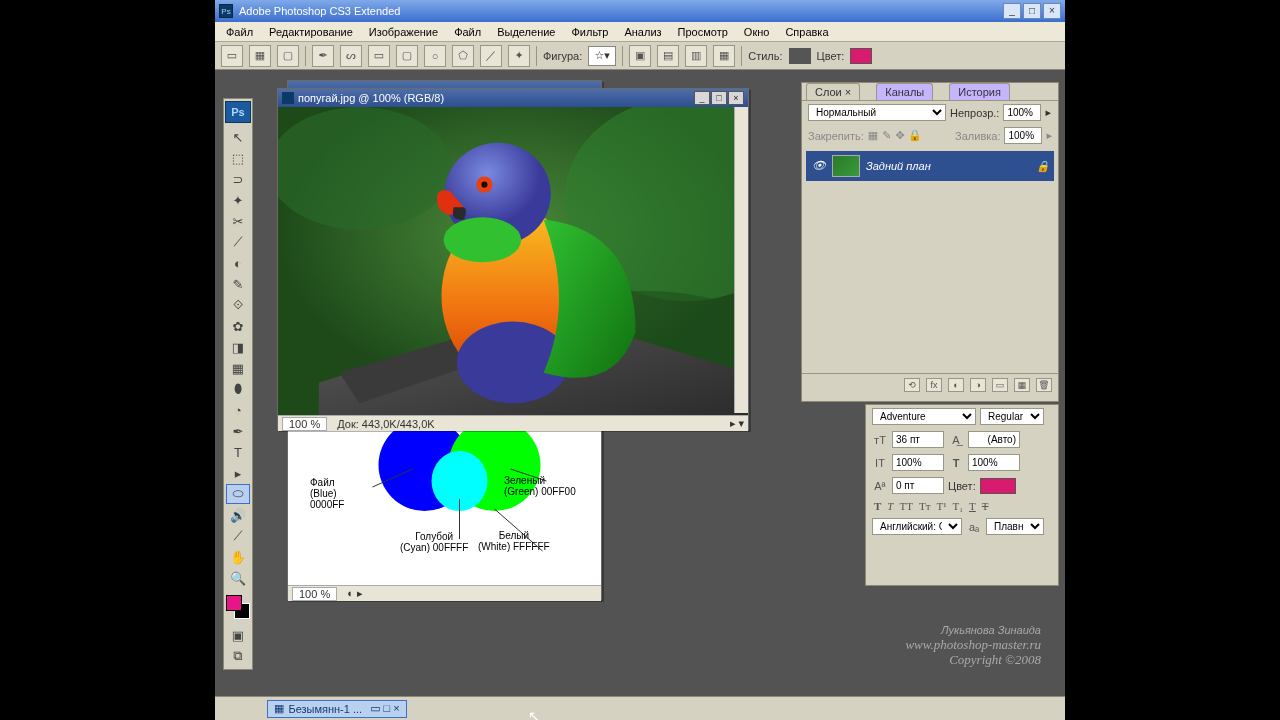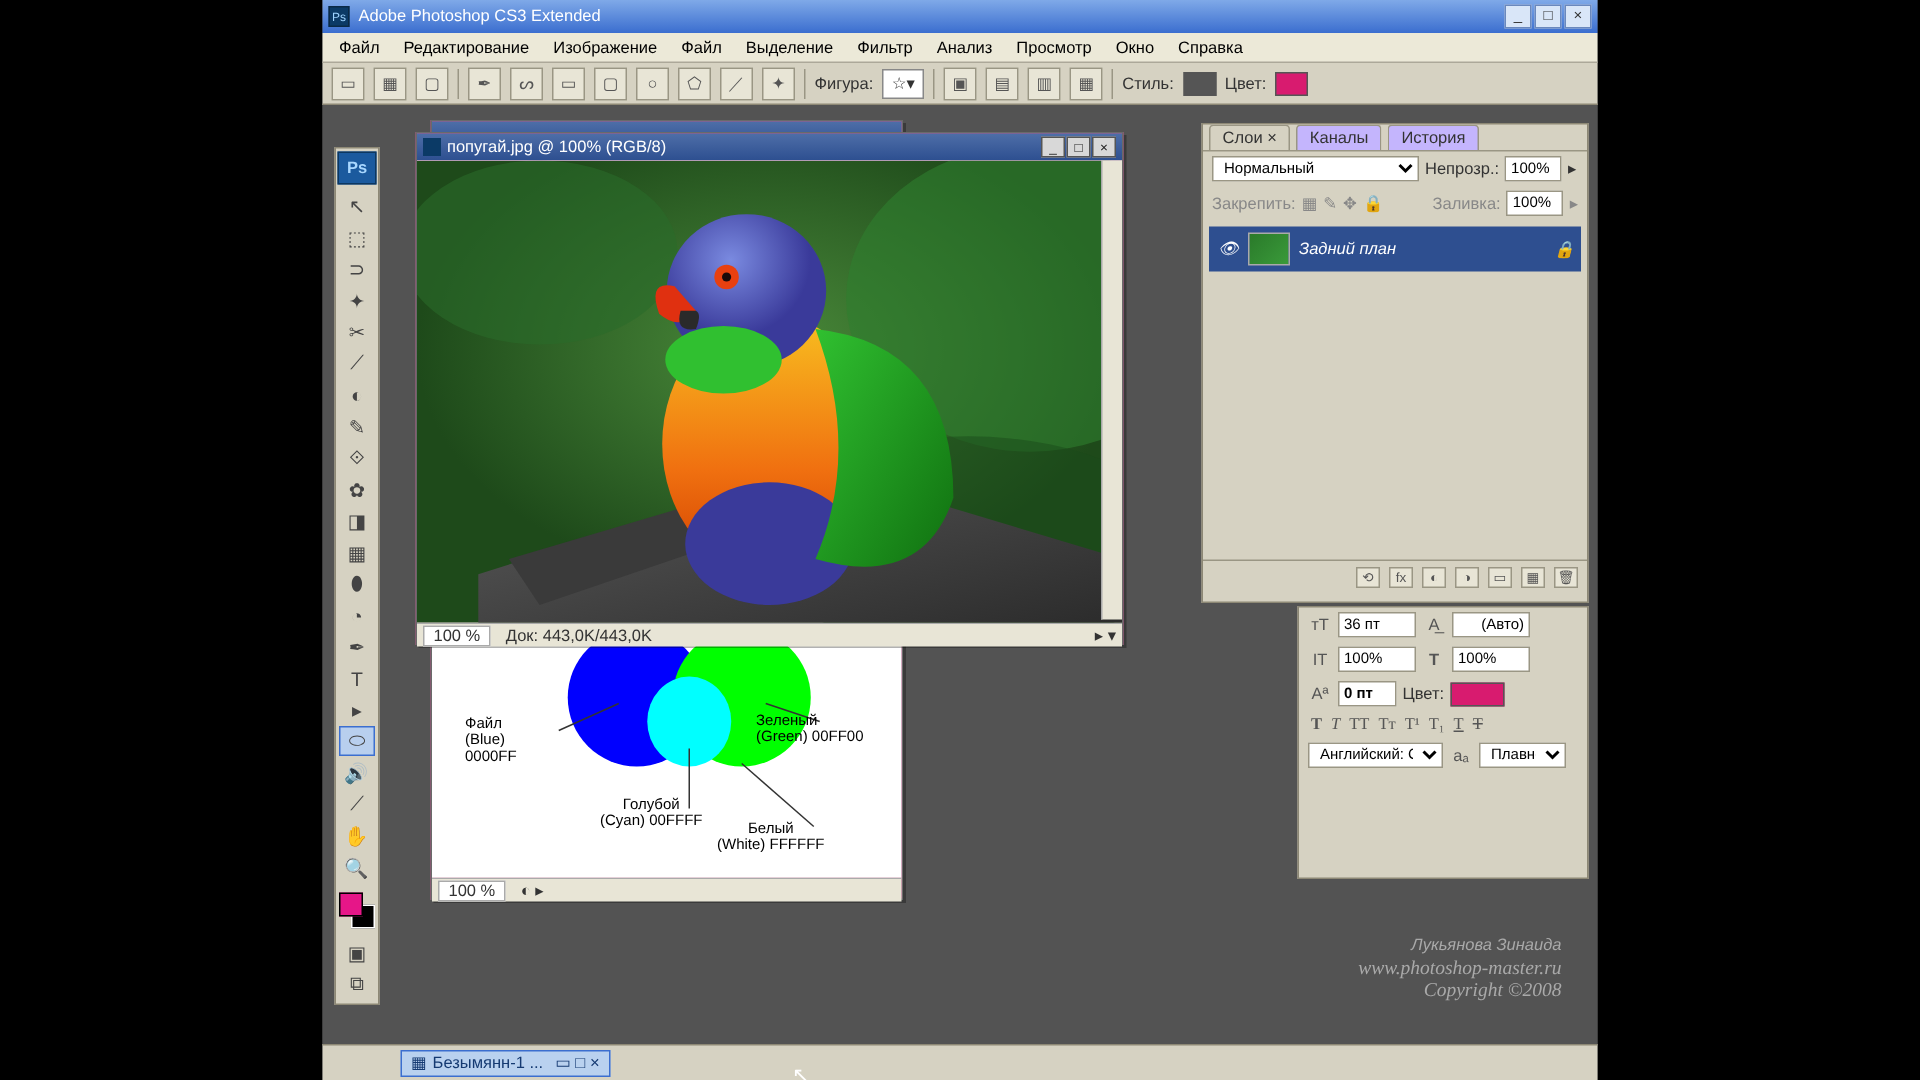--- a/index.html
+++ b/index.html
@@ -36,21 +36,21 @@
 .docwin .dt .ctl{margin-left:auto;display:flex;gap:1px}
 .docwin .dt .ctl div{width:16px;height:14px;background:#d8d8d8;border:1px solid #555;display:flex;align-items:center;justify-content:center;font-size:9px;color:#222}
 .docwin .canvas{background:#fff;position:relative;overflow:hidden}
 .docwin .status{height:16px;background:#e8e5d6;border-top:1px solid #aaa;display:flex;align-items:center;font-size:10px;color:#333;padding:0 4px;gap:10px}
 .docwin .status .zoom{border:1px solid #aaa;background:#fff;padding:0 6px}
 .scrollbar-v{position:absolute;right:0;top:18px;bottom:16px;width:14px;background:#e8e5d6;border-left:1px solid #aaa}
 
 .parrot-bg{position:absolute;inset:0}
 
 .panel{position:absolute;background:#d6d2c2;border:1px solid #8d8875;color:#333}
-.panel .tabs{display:flex;height:18px;align-items:flex-end;border-bottom:1px solid #9a9684;padding:0 4px;gap:4px}
+.panel .tabs{display:flex;height:18px;align-items:flex-end;border-bottom:1px solid #9a9684;padding:0 4px;gap:16px}
 .panel .tab{padding:2px 8px;background:#c4b5fd;border:1px solid #9a9684;border-bottom:none;font-size:11px;border-radius:3px 3px 0 0}
 .panel .tab.active{background:#d6d2c2}
 .panel .row{display:flex;align-items:center;padding:3px 6px;gap:4px;font-size:10px}
 .panel select,.panel input{height:17px;border:1px solid #9a9684;background:#fff;font-size:10px;padding:0 3px}
 .layer{display:flex;align-items:center;background:#2e4f90;color:#fff;height:30px;margin:4px;padding:0 6px;gap:6px;font-style:italic;font-size:11px}
 .layer .eye{width:14px;height:14px;color:#fff}
 .layer .thumb{width:28px;height:22px;background:linear-gradient(135deg,#2a7a2a,#3a9a3a);border:1px solid #aaa}
 .layer .lock{margin-left:auto;width:12px;height:12px}
 .panel .footer-icons{display:flex;gap:6px;justify-content:flex-end;padding:4px 6px;border-top:1px solid #9a9684}
 .panel .footer-icons div{width:16px;height:14px;border:1px solid #9a9684;background:#e8e5d6;font-size:9px;display:flex;align-items:center;justify-content:center;color:#555}
@@ -169,21 +169,21 @@
           <line x1="165" y1="400" x2="165" y2="440" stroke="#333"></line>
           <line x1="200" y1="410" x2="248" y2="452" stroke="#333"></line>
         </svg>
         <div style="position:absolute;left:22px;top:378px;font-size:10px;white-space:pre">Файл
 (Blue)
 0000FF</div>
         <div style="position:absolute;left:216px;top:376px;font-size:10px;white-space:pre">Зеленый
 (Green) 00FF00</div>
         <div style="position:absolute;left:112px;top:432px;font-size:10px;white-space:pre;text-align:center">Голубой
 (Cyan) 00FFFF</div>
-        <div style="position:absolute;left:190px;top:448px;font-size:10px;white-space:pre;text-align:center">Белый
+        <div style="position:absolute;left:190px;top:431px;font-size:10px;white-space:pre;text-align:center">Белый
 (White) FFFFFF</div>
       </div>
       <div class="status">
         <span class="zoom">100 %</span>
         <span>◐ ▸</span>
       </div>
     </div>
 
     <div class="docwin" style="left:62px;top:18px;width:472px;height:342px">
       <div class="dt">
@@ -285,34 +285,38 @@
         <div>◐</div>
         <div>◑</div>
         <div>▭</div>
         <div>▦</div>
         <div>🗑</div>
       </div>
     </div>
 
     <div class="panel char" style="right:6px;top:334px;width:194px;height:182px">
       <div class="row">
+        <select style="width:104px"><option>Adventure</option></select>
+        <select style="width:64px"><option>Regular</option></select>
+      </div>
+      <div class="row">
         <label>тТ</label>
         <input style="width: 52px;" value="36 пт">
         <label>А̲</label>
         <input style="width: 52px; text-align: right;" value="(Авто)">
       </div>
       <div class="row">
         <label>IT</label>
         <input style="width: 52px;" value="100%">
         <label style="font-weight:bold">T</label>
         <input style="width: 52px;" value="100%">
       </div>
       <div class="row">
         <label>Аª</label>
-        <input style="width: 39px; font-weight: bold;" value="0 пт">
+        <input style="width: 52px;" value="0 пт">
         <span>Цвет:</span>
         <div class="colorbox"></div>
       </div>
       <div class="trow">
         <span style="font-weight:bold">T</span>
         <span style="font-style:italic">T</span>
         <span>TT</span>
         <span>Tᴛ</span>
         <span>T¹</span>
         <span>T₁</span>

